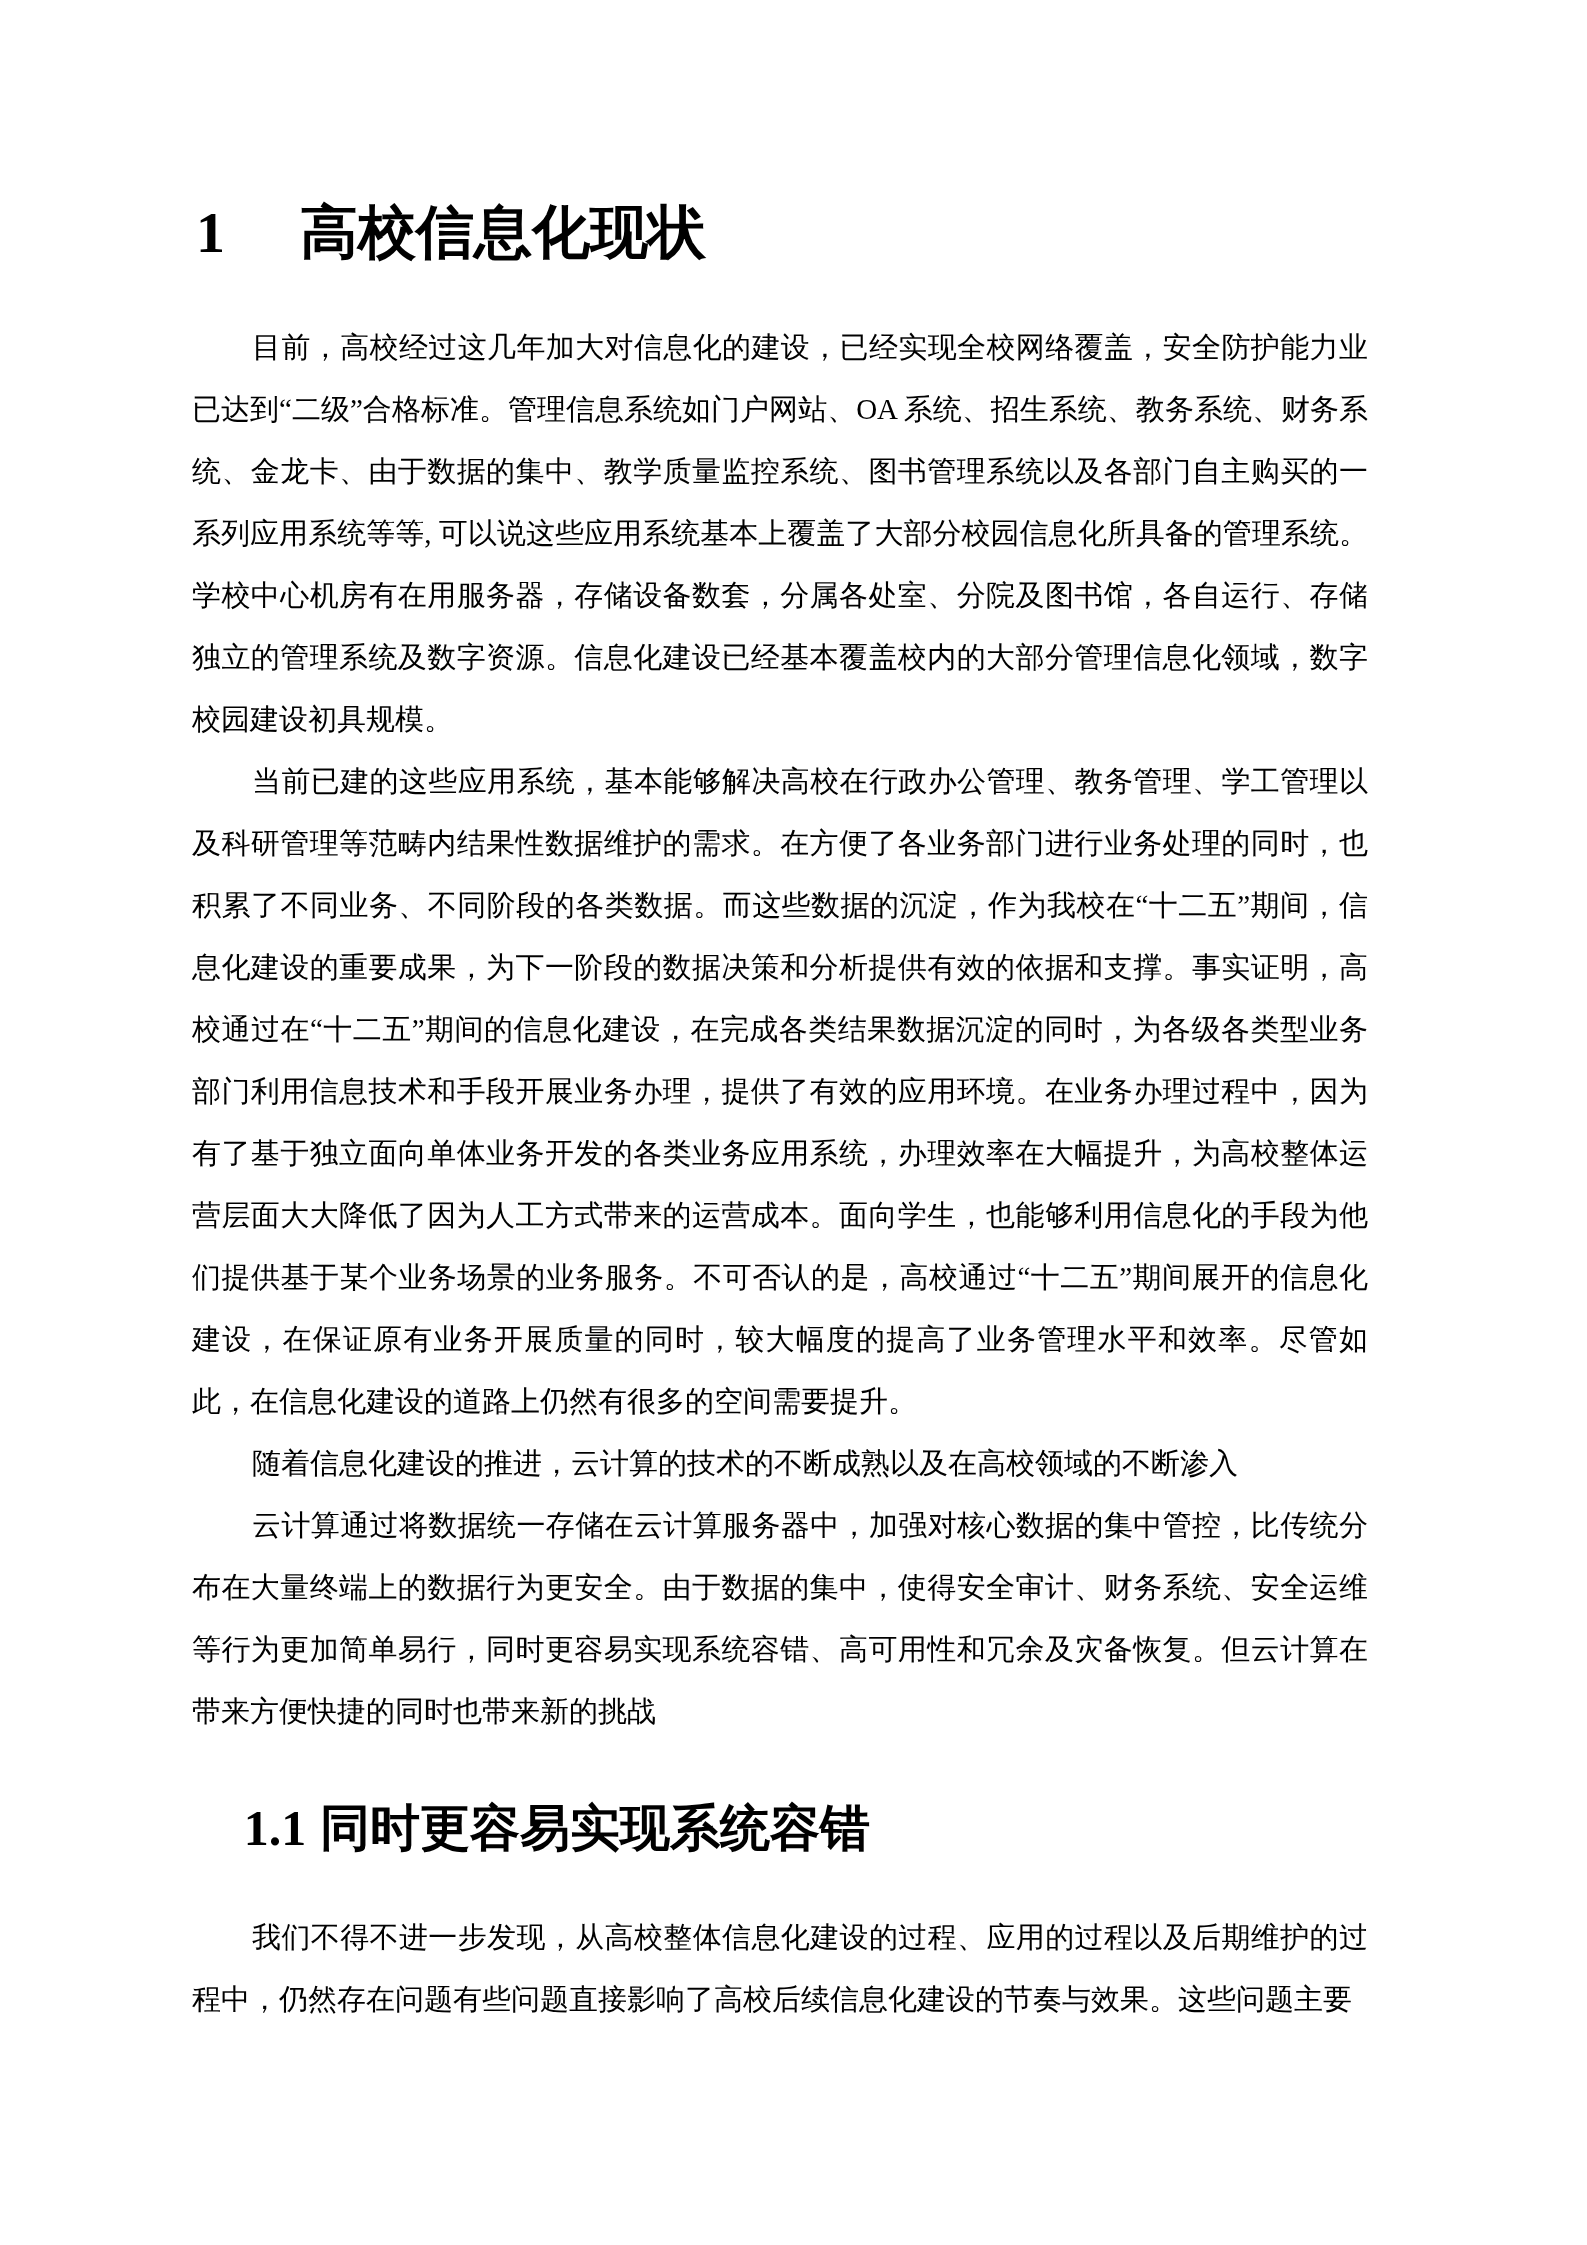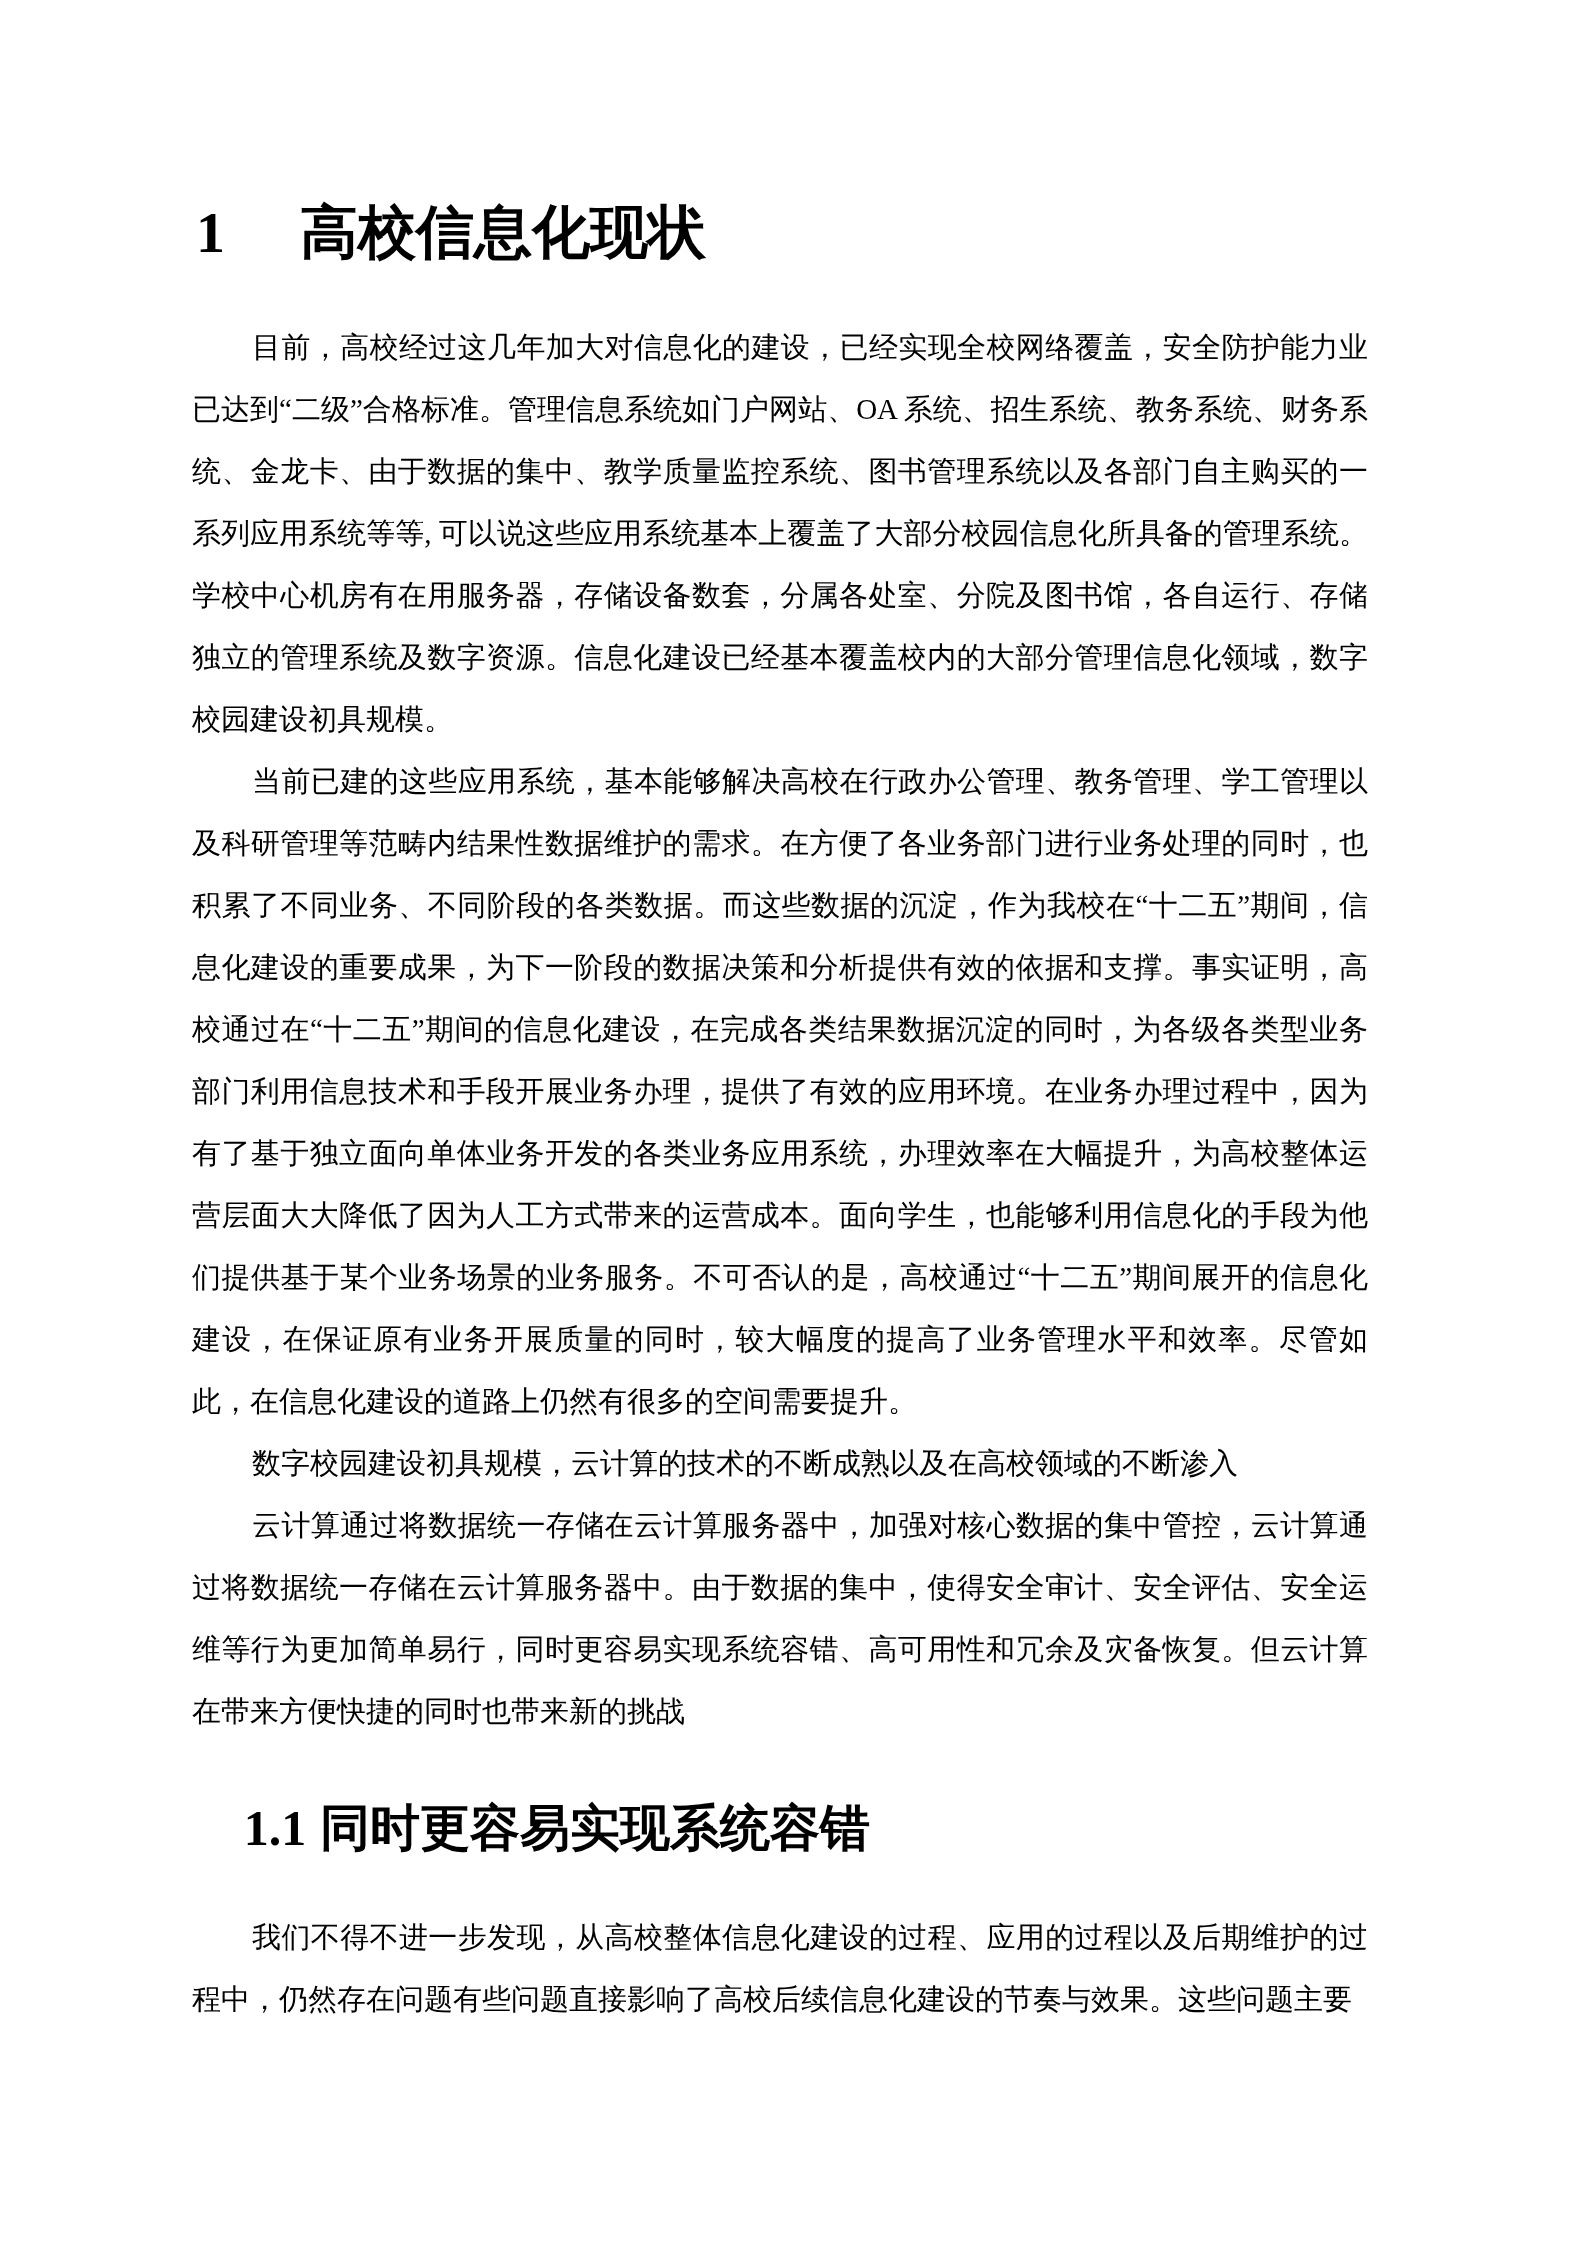--- a/index.html
+++ b/index.html
@@ -70,22 +70,22 @@
 
 <div class="page">
   <div class="content">
 
     <h1 class="doc-h1"><span class="h1-num">1</span><span>高校信息化现状</span></h1>
 
     <p class="body-para after-h1">目前，高校经过这几年加大对信息化的建设，已经实现全校网络覆盖，安全防护能力业已达到“二级”合格标准。管理信息系统如门户网站、OA 系统、招生系统、教务系统、财务系统、金龙卡、由于数据的集中、教学质量监控系统、图书管理系统以及各部门自主购买的一系列应用系统等等, 可以说这些应用系统基本上覆盖了大部分校园信息化所具备的管理系统。学校中心机房有在用服务器，存储设备数套，分属各处室、分院及图书馆，各自运行、存储独立的管理系统及数字资源。信息化建设已经基本覆盖校内的大部分管理信息化领域，数字校园建设初具规模。</p>
 
     <p class="body-para">当前已建的这些应用系统，基本能够解决高校在行政办公管理、教务管理、学工管理以及科研管理等范畴内结果性数据维护的需求。在方便了各业务部门进行业务处理的同时，也积累了不同业务、不同阶段的各类数据。而这些数据的沉淀，作为我校在“十二五”期间，信息化建设的重要成果，为下一阶段的数据决策和分析提供有效的依据和支撑。事实证明，高校通过在“十二五”期间的信息化建设，在完成各类结果数据沉淀的同时，为各级各类型业务部门利用信息技术和手段开展业务办理，提供了有效的应用环境。在业务办理过程中，因为有了基于独立面向单体业务开发的各类业务应用系统，办理效率在大幅提升，为高校整体运营层面大大降低了因为人工方式带来的运营成本。面向学生，也能够利用信息化的手段为他们提供基于某个业务场景的业务服务。不可否认的是，高校通过“十二五”期间展开的信息化建设，在保证原有业务开展质量的同时，较大幅度的提高了业务管理水平和效率。尽管如此，在信息化建设的道路上仍然有很多的空间需要提升。</p>
 
-    <p class="body-para">数字校园建设初具规模，云计算的技术的不断成熟以及在高校领域的不断渗入</p>
+    <p class="body-para">随着信息化建设的推进，云计算的技术的不断成熟以及在高校领域的不断渗入</p>
 
-    <p class="body-para">云计算通过将数据统一存储在云计算服务器中，加强对核心数据的集中管控，云计算通过将数据统一存储在云计算服务器中。由于数据的集中，使得安全审计、安全评估、安全运维等行为更加简单易行，同时更容易实现系统容错、高可用性和冗余及灾备恢复。但云计算在带来方便快捷的同时也带来新的挑战</p>
+    <p class="body-para">云计算通过将数据统一存储在云计算服务器中，加强对核心数据的集中管控，比传统分布在大量终端上的数据行为更安全。由于数据的集中，使得安全审计、财务系统、安全运维等行为更加简单易行，同时更容易实现系统容错、高可用性和冗余及灾备恢复。但云计算在带来方便快捷的同时也带来新的挑战</p>
 
     <h2 class="doc-h2"><span class="h2-num">1.1</span><span>同时更容易实现系统容错</span></h2>
 
     <p class="body-para after-h2">我们不得不进一步发现，从高校整体信息化建设的过程、应用的过程以及后期维护的过程中，仍然存在问题有些问题直接影响了高校后续信息化建设的节奏与效果。这些问题主要</p>
 
   </div>
 </div>
 
 </body></html>

